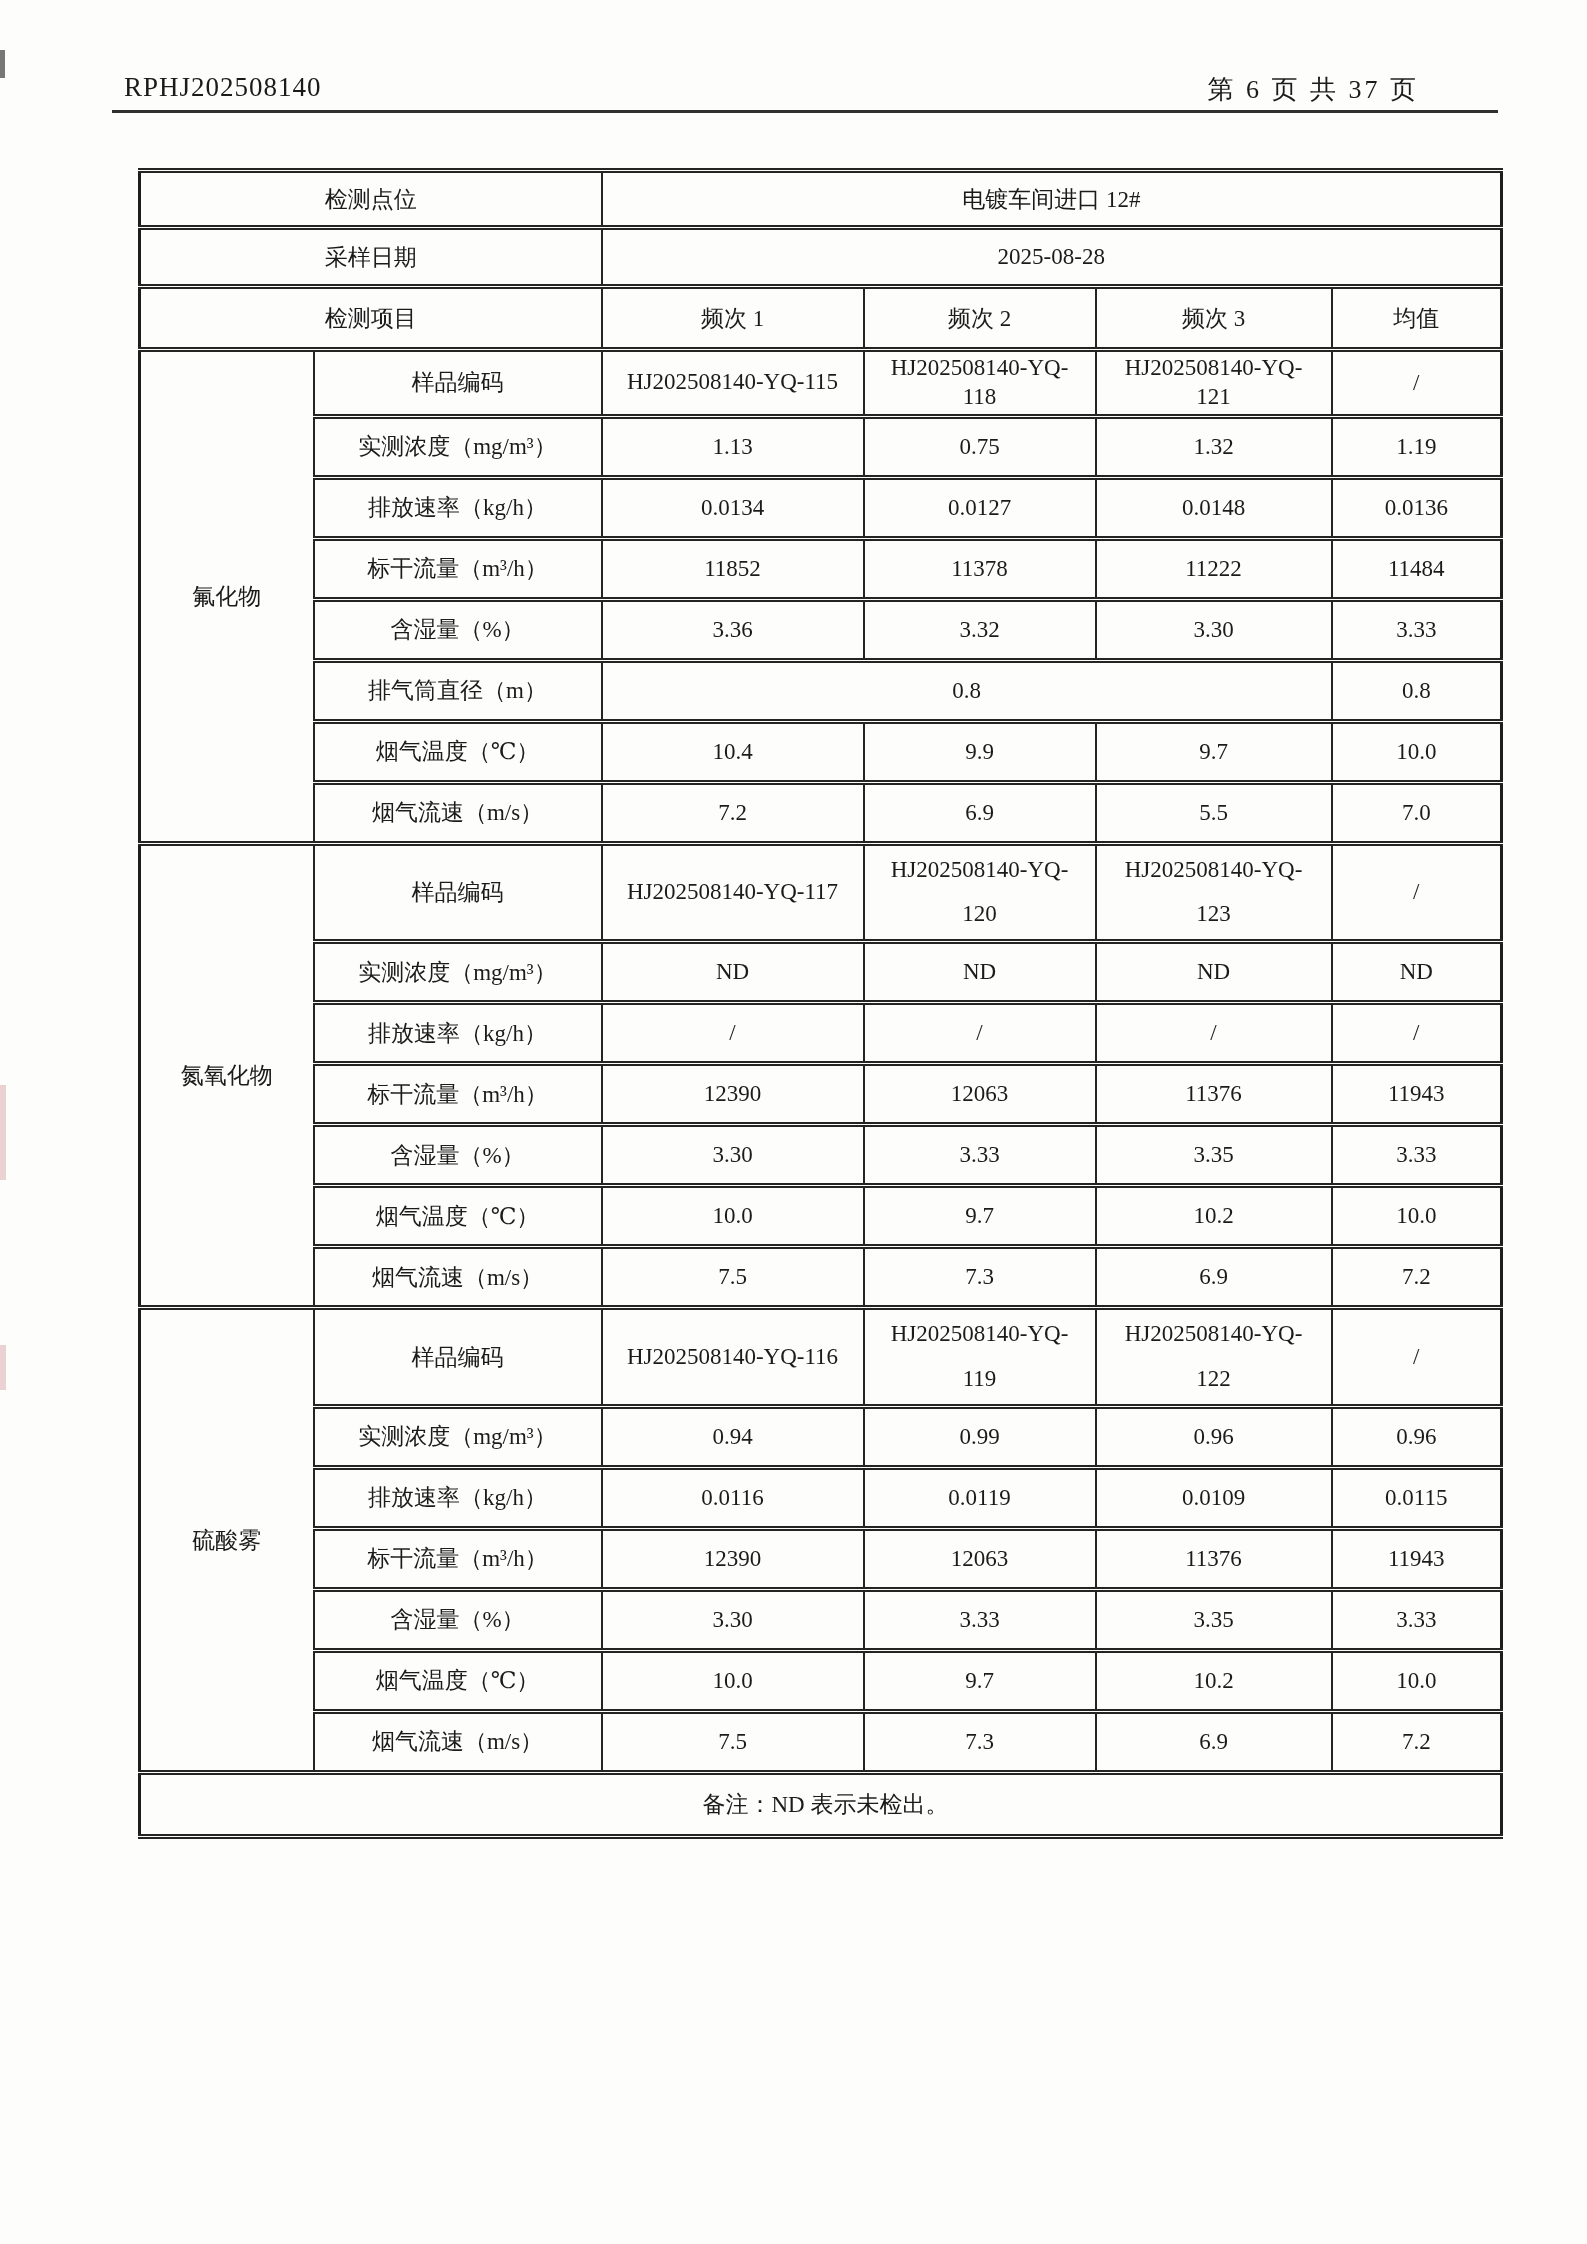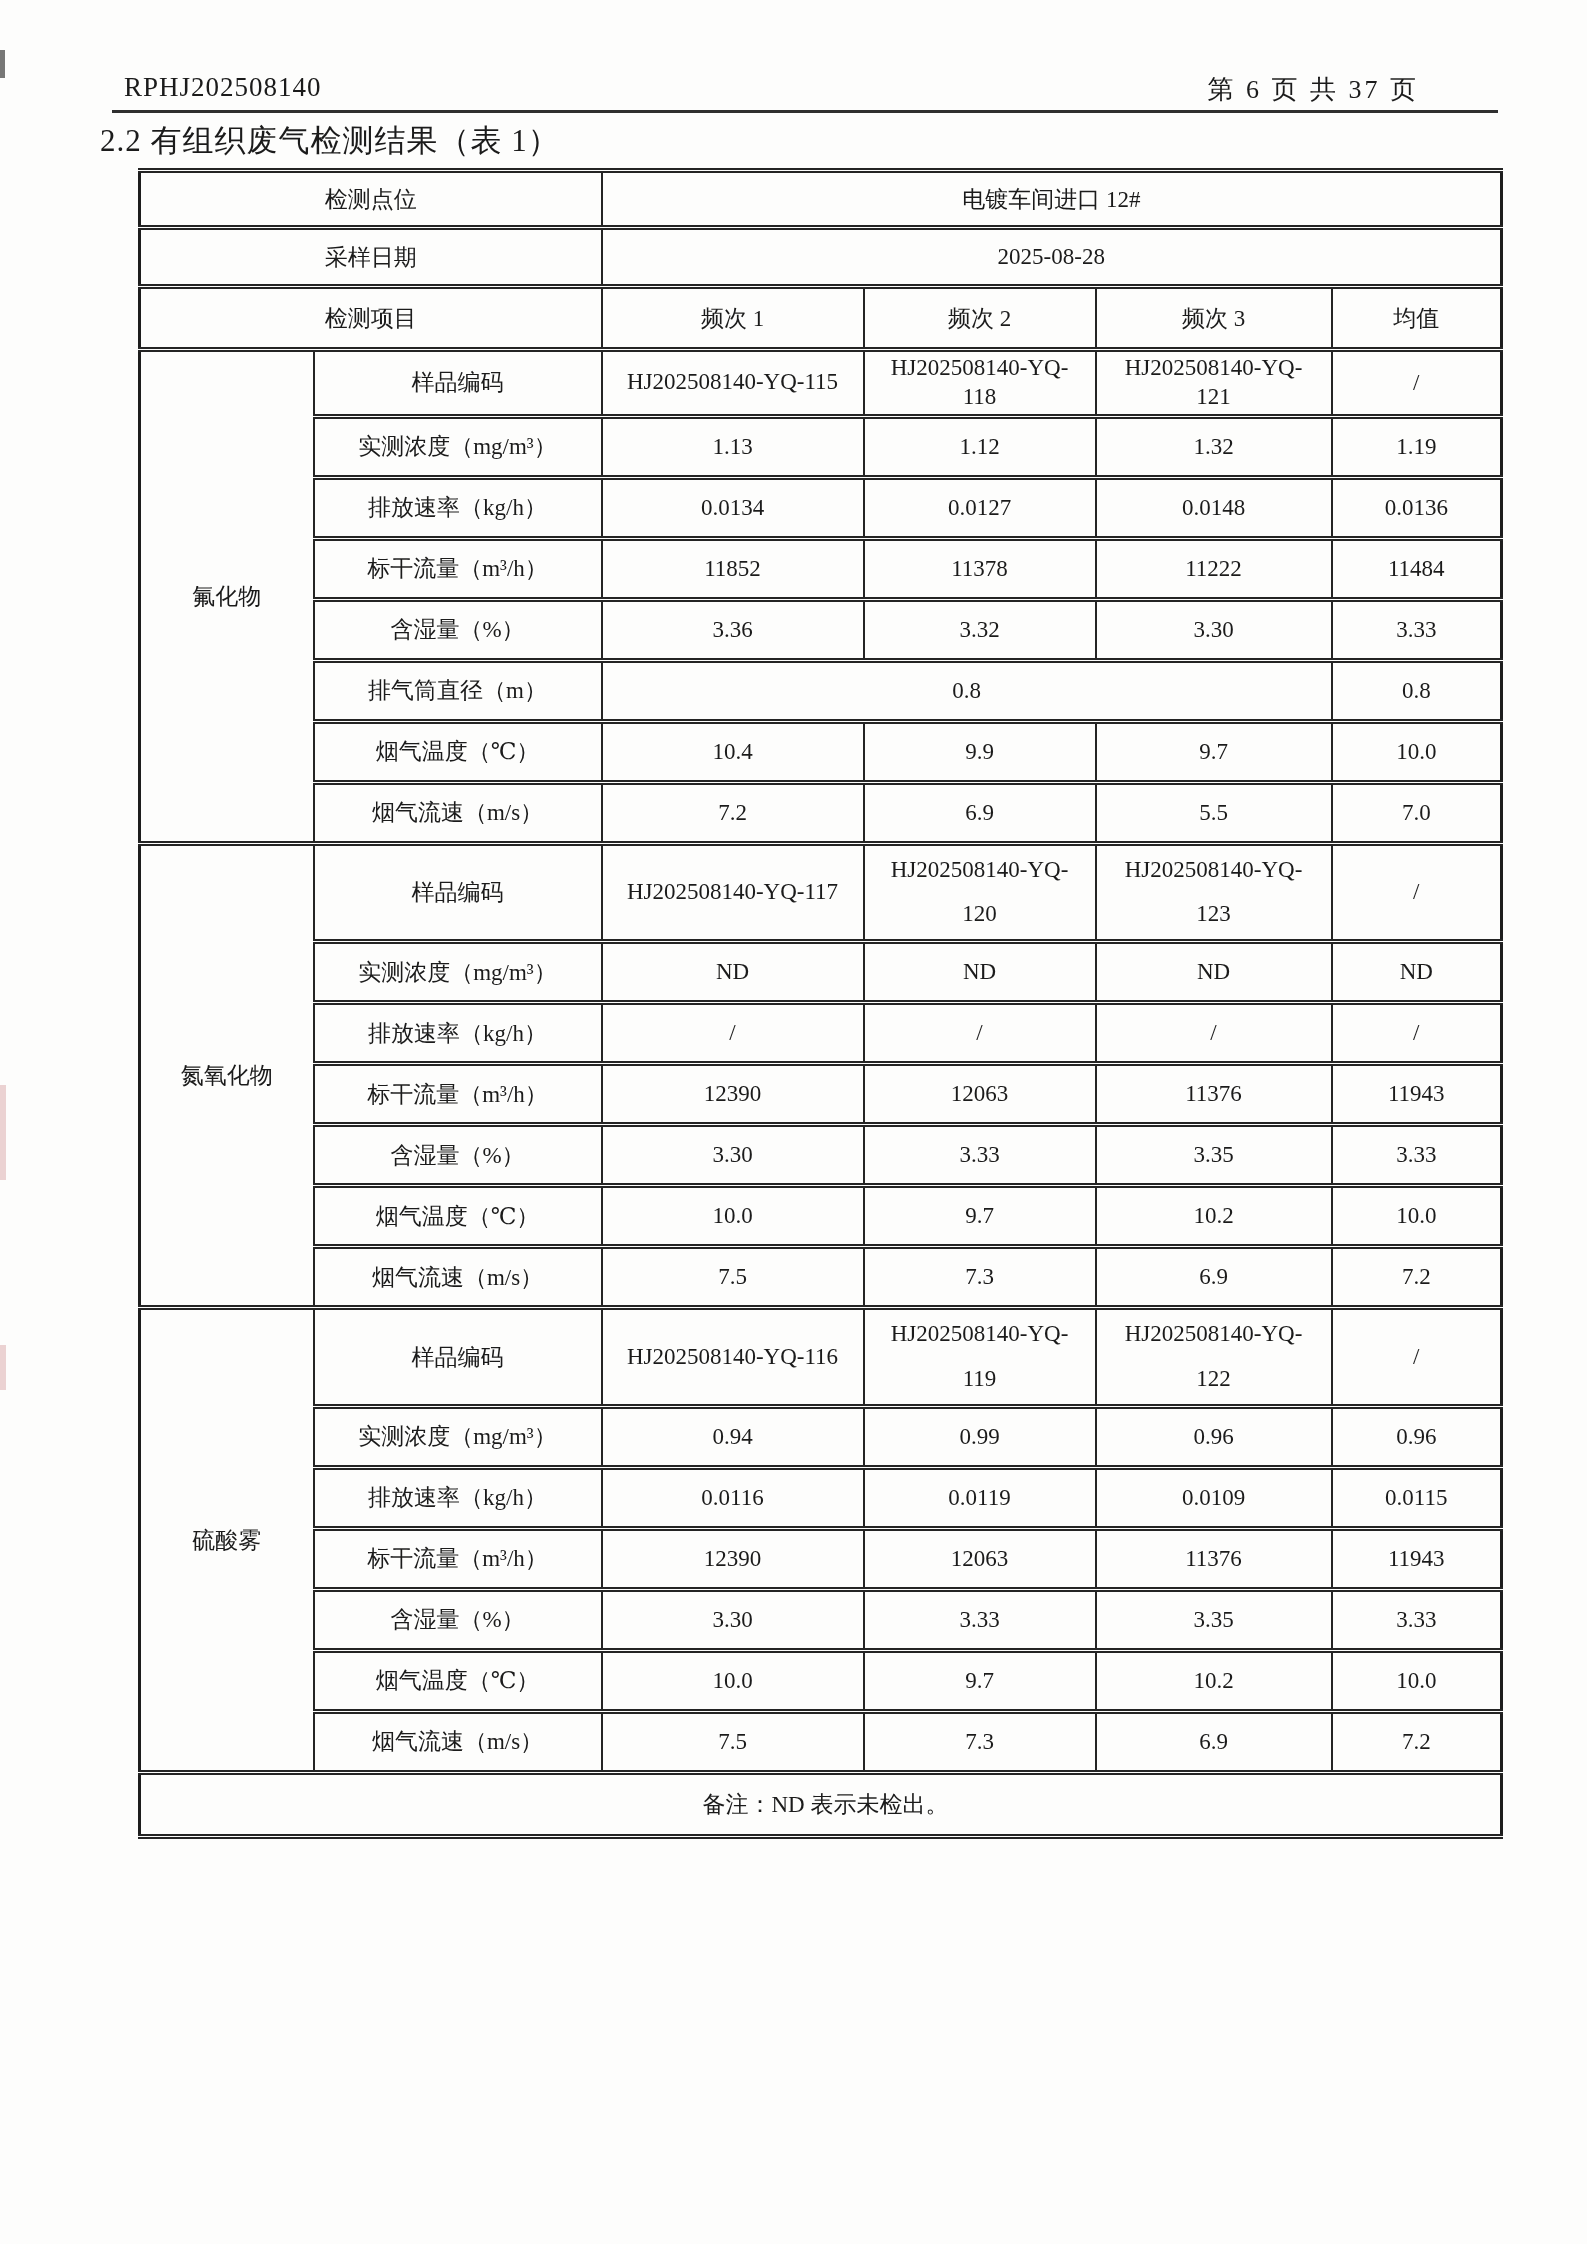--- a/index.html
+++ b/index.html
@@ -67,21 +67,20 @@
 
 <div class="page">
 
   <div class="artifact art-dark" style="top:50px;width:5px;height:28px;"></div>
   <div class="artifact art-pink" style="top:1085px;width:6px;height:95px;"></div>
   <div class="artifact art-pink" style="top:1345px;width:6px;height:45px;"></div>
 
   <div class="report-no">RPHJ202508140</div>
   <div class="page-info">第 6 页 共 37 页</div>
   <div class="header-rule"></div>
-  <div class="section-title">2.2 有组织废气检测结果（表 1）</div>
 
   <table id="report-table">
     <colgroup>
       <col style="width:174px">
       <col style="width:288px">
       <col style="width:262px">
       <col style="width:232px">
       <col style="width:236px">
       <col style="width:170px">
     </colgroup>
@@ -107,21 +106,21 @@
           <td class="group-cell" rowspan="8">氟化物</td>
           <td class="label-cell">样品编码</td>
           <td class="value-cell c1"><span class="code-text">HJ202508140-YQ-115</span></td>
           <td class="value-cell c2"><span class="code-text">HJ202508140-YQ-118</span></td>
           <td class="value-cell c3"><span class="code-text">HJ202508140-YQ-121</span></td>
           <td class="value-cell c4">/</td>
         </tr>
         <tr class="std-row">
           <td class="label-cell">实测浓度（mg/m³）</td>
           <td class="value-cell c1">1.13</td>
-          <td class="value-cell c2">1.12</td>
+          <td class="value-cell c2">0.75</td>
           <td class="value-cell c3">1.32</td>
           <td class="value-cell c4">1.19</td>
         </tr>
         <tr class="std-row">
           <td class="label-cell">排放速率（kg/h）</td>
           <td class="value-cell c1">0.0134</td>
           <td class="value-cell c2">0.0127</td>
           <td class="value-cell c3">0.0148</td>
           <td class="value-cell c4">0.0136</td>
         </tr>

